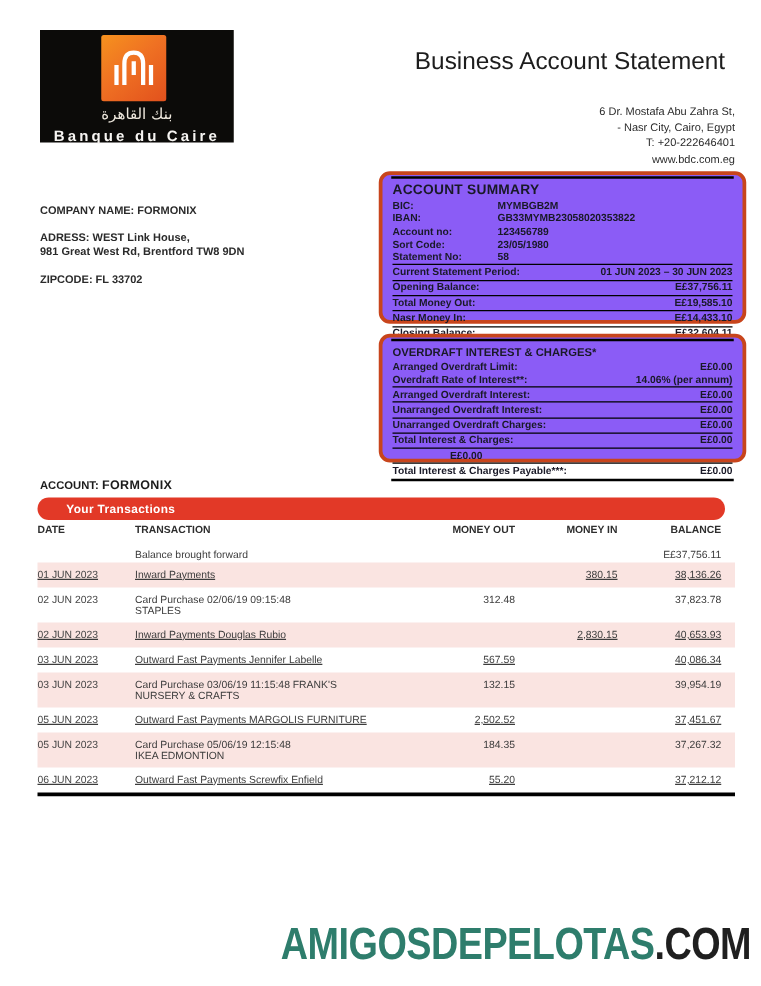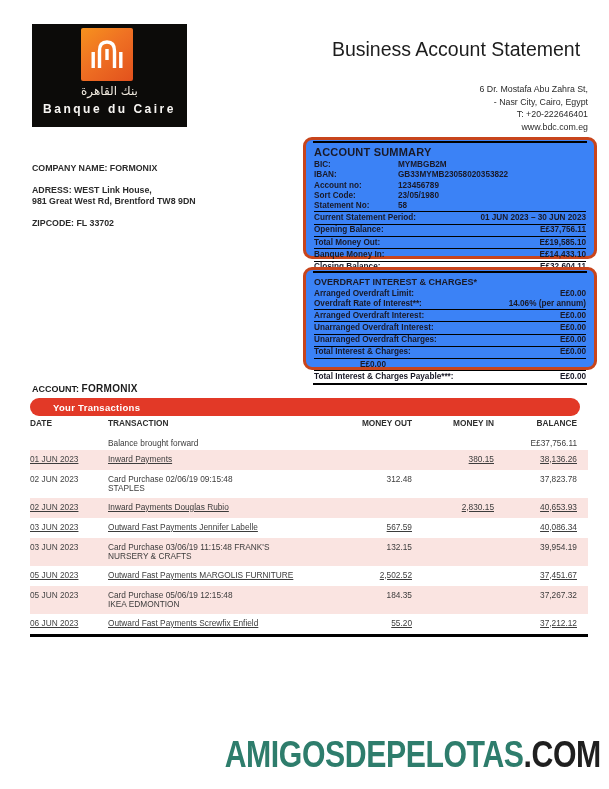--- a/index.html
+++ b/index.html
@@ -1,42 +1,42 @@
 <!DOCTYPE html>
 <html><head>
 <meta charset="utf-8">
 <style>
   * { margin:0; padding:0; box-sizing:border-box; }
   html,body { background:#ffffff; }
   body { font-family:"Liberation Sans","DejaVu Sans",sans-serif; }
   .page { position:relative; width:609px; height:789px; background:#fff; overflow:hidden; }
 
   
-  .logo { position:absolute; left:32px; top:24px; width:155px; height:103px; background:#0c0b09; }
+  .logo { position:absolute; left:32px; top:24px; width:155px; height:90px; background:#0c0b09; }
   .logo-square { position:absolute; left:49px; top:4px; width:52px; height:53px;
     background:linear-gradient(140deg,#f6921e 0%,#ef7123 45%,#e2511d 100%); border-radius:2px;
     display:flex; align-items:center; justify-content:center; }
   .logo-arabic { position:absolute; left:0; top:60px; width:100%; text-align:center;
     color:#efe9de; font-size:12px; font-family:"DejaVu Sans",sans-serif; letter-spacing:1px; }
   .logo-latin { position:absolute; left:0; top:78px; width:100%; text-align:center;
     color:#f7f5f2; font-size:12px; font-weight:bold; letter-spacing:2.5px; white-space:nowrap; }
 
   
   .title { position:absolute; left:318px; top:38px; width:276px; text-align:center;
     font-size:19.5px; color:#1d1d1d; }
   .address { position:absolute; right:21px; top:83px; text-align:right;
     font-size:8.8px; font-weight:normal; color:#2b2b2b; line-height:12.6px; }
 
   
   .company { position:absolute; left:32px; top:163px; font-size:8.8px; font-weight:bold;
     color:#2b2b2b; line-height:11px; }
   .company .gap { height:11px; }
 
   
-  .obox { position:absolute; left:303px; width:294px; background:#3b82f6;
+  .obox { position:absolute; left:303px; width:294px; background:#8b5cf6;
     border:3px solid #c8451c; border-radius:9px; padding:1px 7px 0 7px; color:#191927; }
   .obox-inner { border-top:2px solid #000; border-bottom:2px solid #000; padding:2px 1px 0 1px; }
   .obox.summary { top:137px; height:122px; }
   .obox.overdraft { top:267px; height:103px; }
   .obox .box-title { font-weight:bold; }
   .summary .box-title { font-size:11px; letter-spacing:.2px; margin:1px 0 2px 0; }
   .overdraft .box-title { font-size:9px; margin:2px 0 2px 0; }
   .pair { display:flex; font-size:8.2px; font-weight:bold; line-height:10.3px; }
   .pair .plabel { width:84px; flex:none; }
   .pair .pvalue { flex:1; }
@@ -134,21 +134,21 @@
       </div>
       <div class="lined">
         <span class="llabel">Opening Balance:</span>
         <span class="lvalue">E£37,756.11</span>
       </div>
       <div class="lined">
         <span class="llabel">Total Money Out:</span>
         <span class="lvalue">E£19,585.10</span>
       </div>
       <div class="lined">
-        <span class="llabel">Banque Money In:</span>
+        <span class="llabel">Nasr Money In:</span>
         <span class="lvalue">E£14,433.10</span>
       </div>
       <div class="lined">
         <span class="llabel">Closing Balance:</span>
         <span class="lvalue">E£32,604.11</span>
       </div>
     </div>
   </div>
 
   <div class="obox overdraft">

